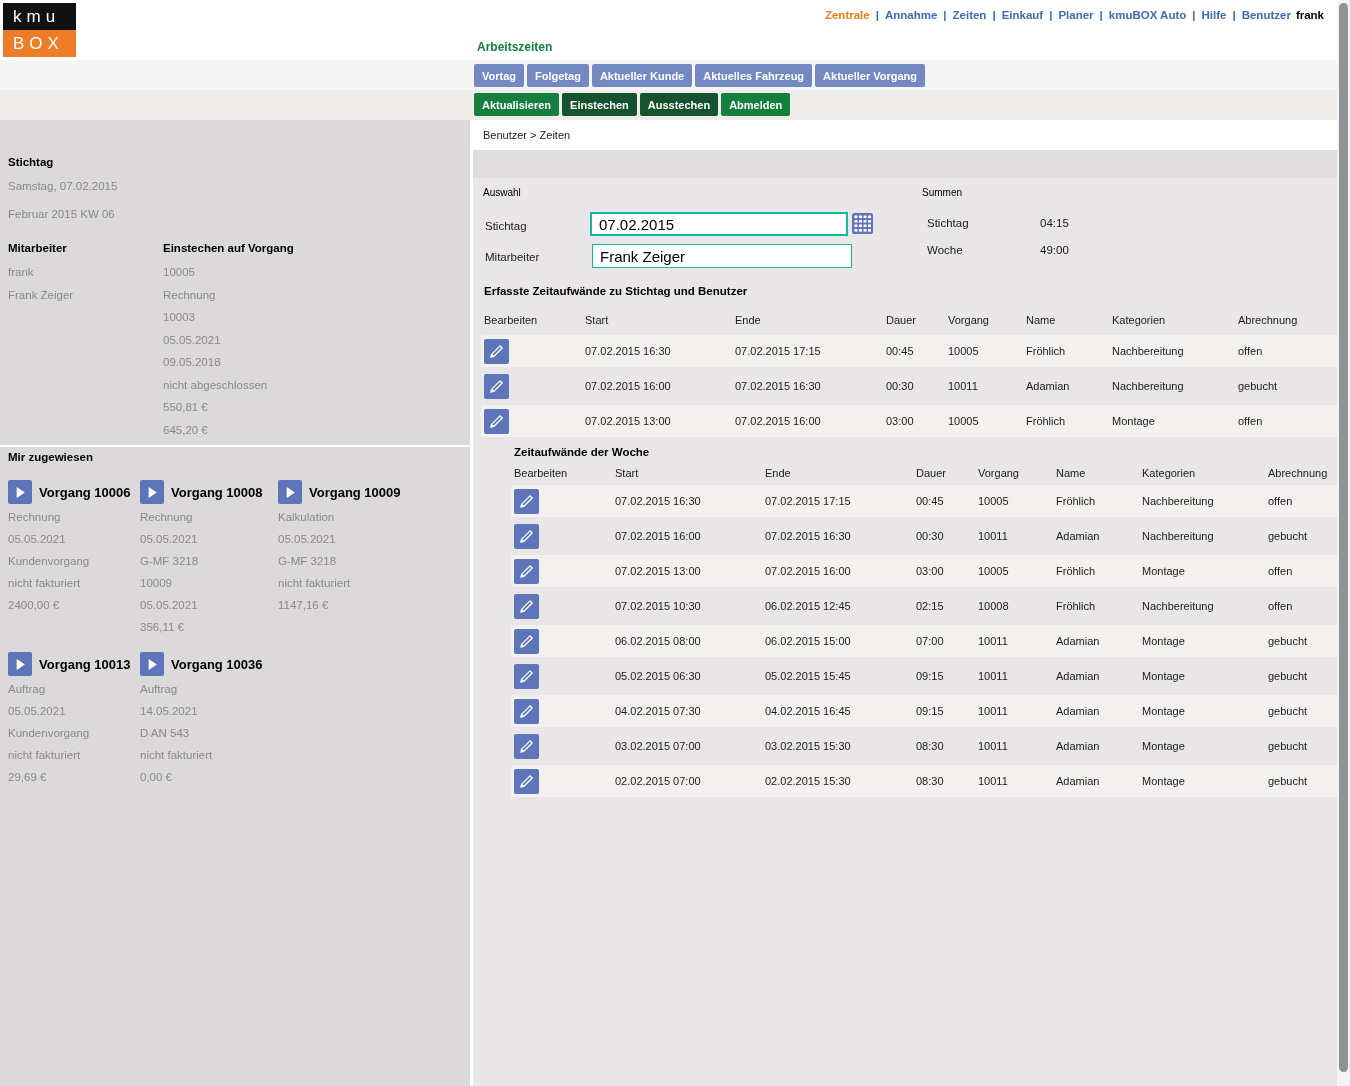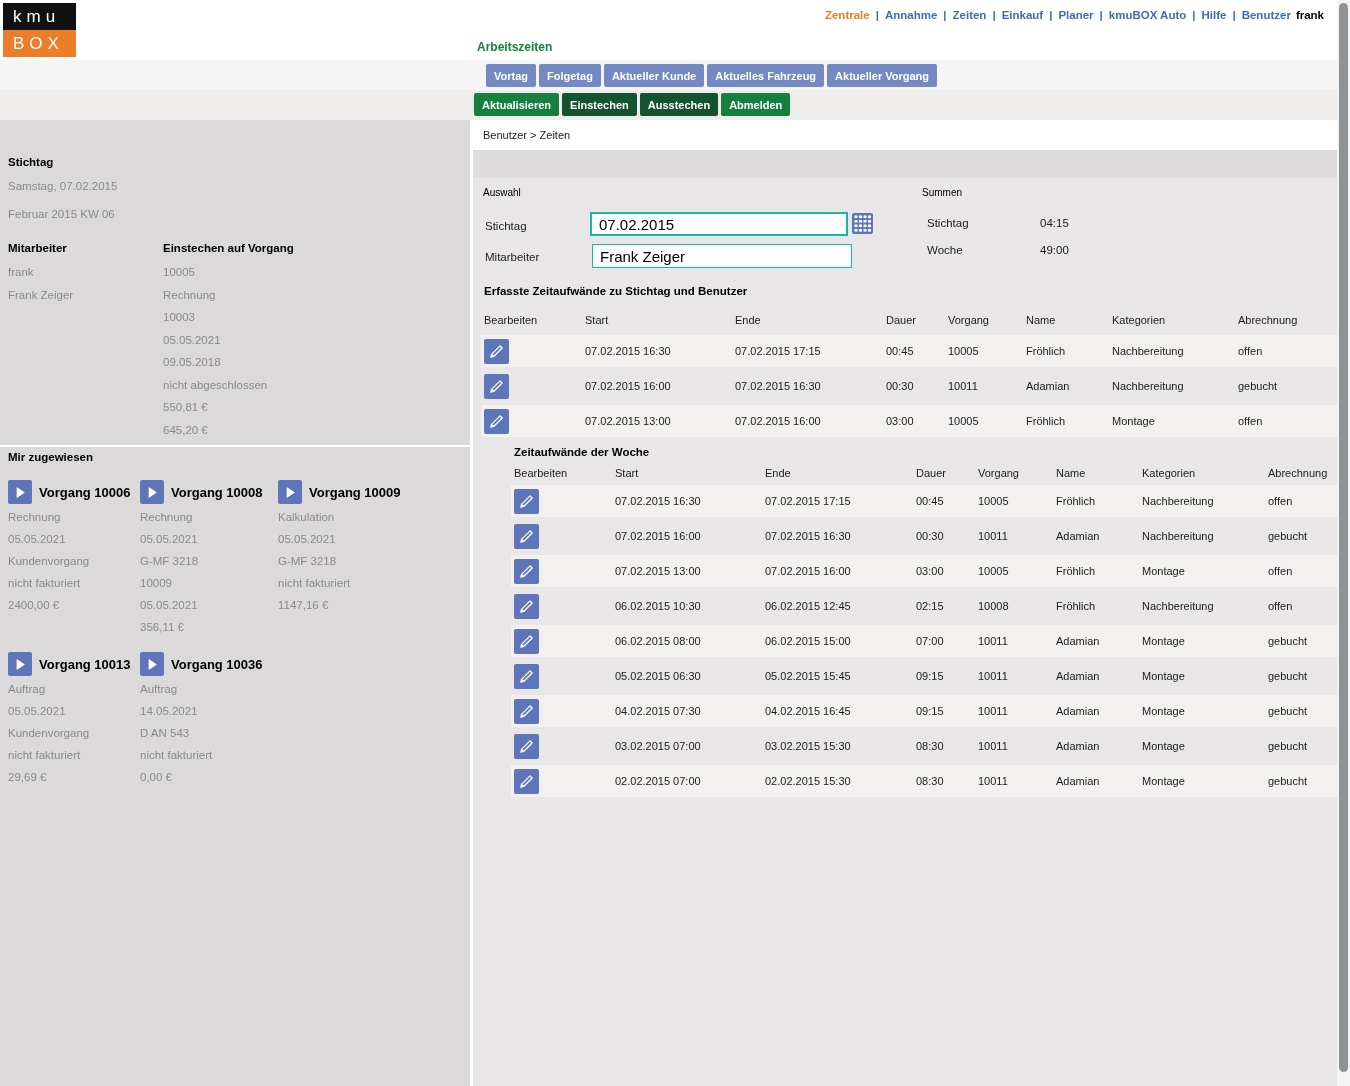--- a/index.html
+++ b/index.html
@@ -20,21 +20,21 @@
   .logo-bottom{background:#ee7d2a;}
 
   #nav{top:9px;right:26px;font-size:11.5px;font-weight:bold;white-space:nowrap;}
   .nav-item{color:#3f6bb4;cursor:pointer;}
   .nav-item.active{color:#ee7d1a;}
   .nav-sep{color:#3f6bb4;margin:0 6px;}
   .nav-user{color:#000;margin-left:5px;}
 
   #page-title{left:477px;top:40px;font-size:12px;font-weight:bold;color:#15803d;}
 
-  #toolbar1{left:486px;top:64px;display:flex;gap:3px;text-align:right;}
+  #toolbar1{left:474px;top:64px;display:flex;gap:3px;text-align:right;}
   #toolbar2{left:474px;top:93px;display:flex;gap:3px;}
   .btn{height:23px;display:flex;align-items:center;padding:0 8px;color:#fff;font-weight:bold;
     font-size:11px;border-radius:2px;cursor:pointer;}
   .btn.light{background:#7488c2;}
   .btn.blue{background:#15803d;}
   .btn.green{background:#14532d;}
 
   
   #crumb-row{left:473px;top:120px;width:864px;height:30px;background:#fff;}
   #crumb{left:483px;top:129px;font-size:11px;color:#222;}
@@ -390,21 +390,21 @@
         <div class="td">offen</div>
       </div>
       <div class="t-row">
         <div class="td">
           <div class="edit-icon">
   <svg width="17" height="17" viewBox="0 0 24 24" aria-hidden="true">
     <path d="M17 4 L20 7 L8 19 L4 20 L5 16 Z M5 16 L8 19" fill="none" stroke="#fff" stroke-width="1.8" stroke-linejoin="round"></path>
   </svg>
 </div>
         </div>
-        <div class="td">06.02.2015 10:30</div>
+        <div class="td">07.02.2015 10:30</div>
         <div class="td">06.02.2015 12:45</div>
         <div class="td">02:15</div>
         <div class="td">10008</div>
         <div class="td">Fröhlich</div>
         <div class="td">Nachbereitung</div>
         <div class="td">offen</div>
       </div>
       <div class="t-row odd">
         <div class="td">
           <div class="edit-icon">

